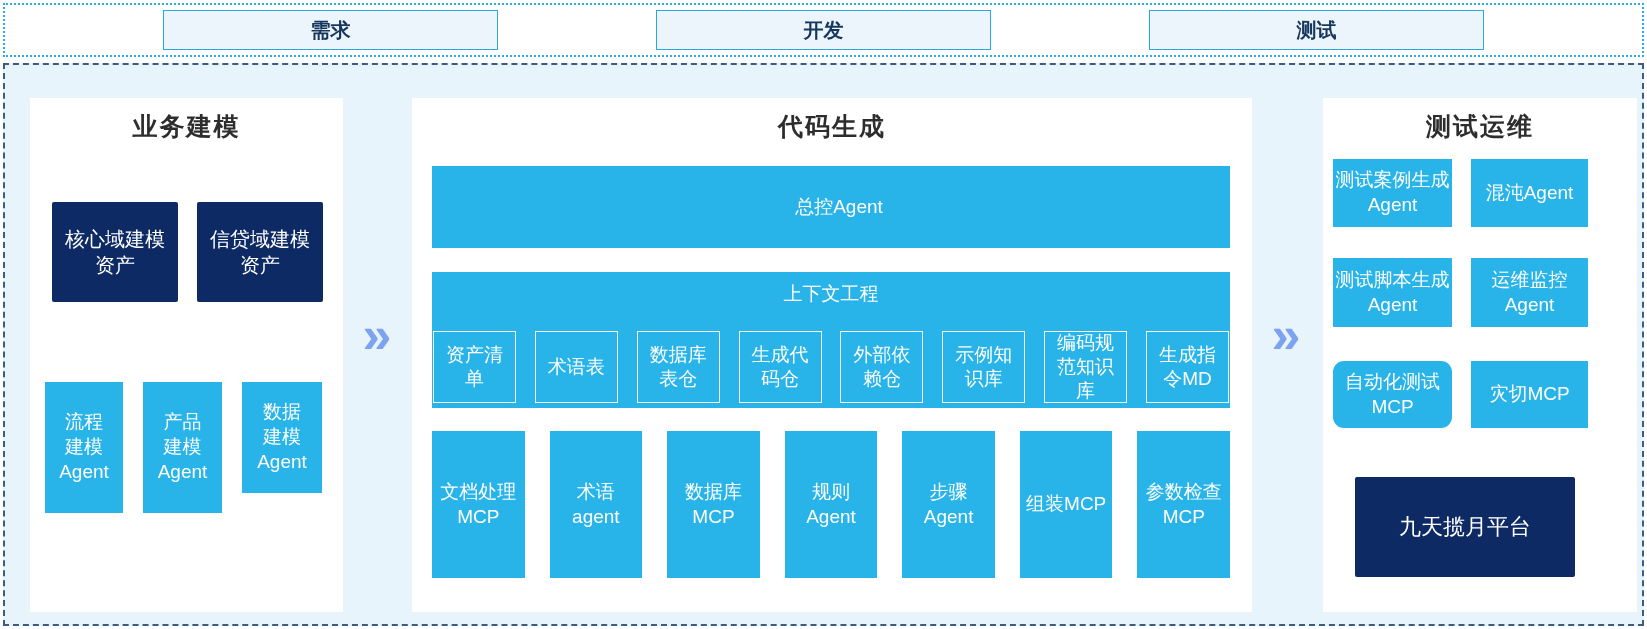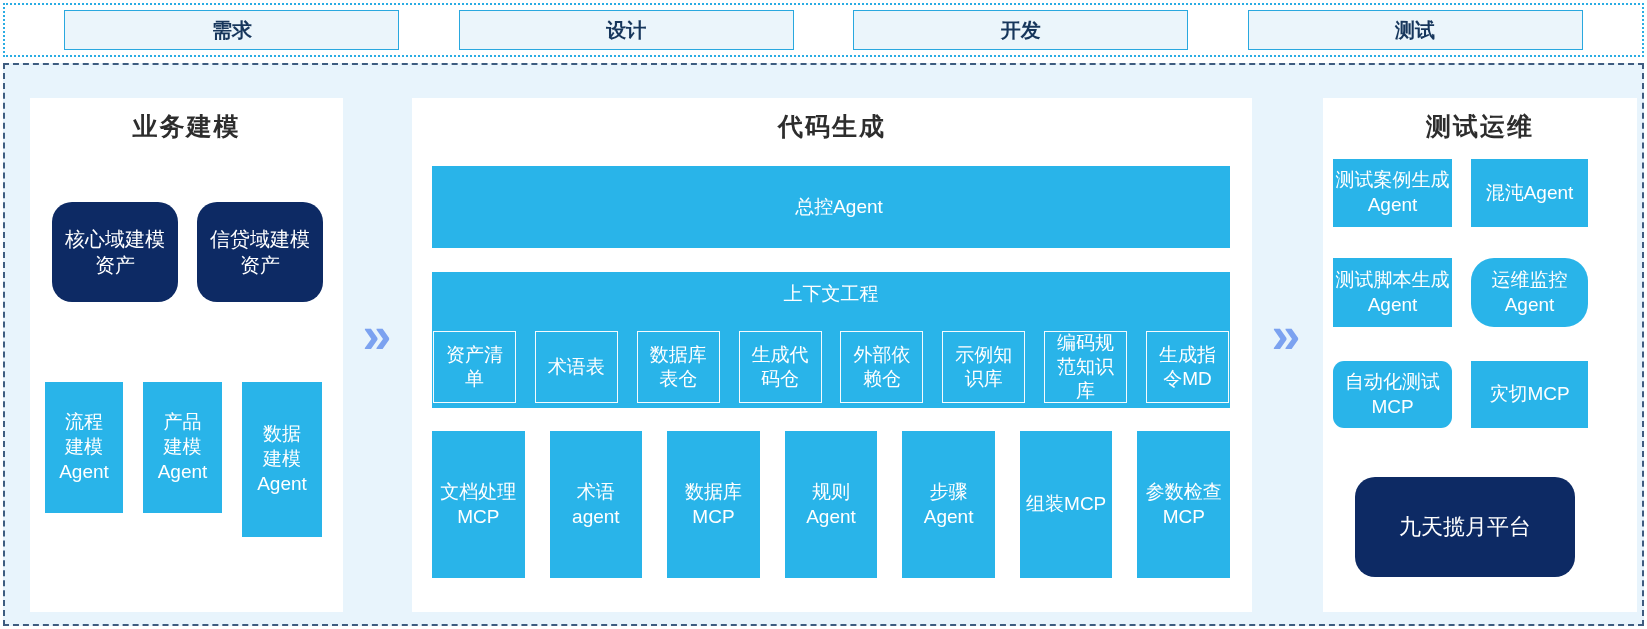--- a/index.html
+++ b/index.html
@@ -21,67 +21,66 @@
   .panel-left  { left:25px;   width:313px; }
   .panel-mid   { left:407px;  width:840px; }
   .panel-right { left:1318px; width:314px; }
 
   .panel-title { padding-top:12px; text-align:center; font-size:25px; font-weight:bold;
     color:#2D2D2D; letter-spacing:2px; }
 
   .cyanbox { position:absolute; background:#29B4E9; color:#ffffff;
     display:flex; align-items:center; justify-content:center; text-align:center;
     line-height:1.3; }
-  .navybox { position:absolute; background:#0D2A64; color:#ffffff; border-radius:20px;
+  .navybox { position:absolute; background:#0D2A64; color:#ffffff; border-radius:2px;
     display:flex; align-items:center; justify-content:center; text-align:center;
     line-height:1.3; }
 
   
   .asset-1 { left:22px;  top:104px; width:126px; height:100px; font-size:20px; padding:0 8px; }
   .asset-2 { left:167px; top:104px; width:126px; height:100px; font-size:20px; padding:0 8px; }
   .lagent-1 { left:15px;  top:284px; width:78px; height:131px; font-size:19px; padding:0 12px; }
   .lagent-2 { left:113px; top:284px; width:79px; height:131px; font-size:19px; padding:0 12px; }
-  .lagent-3 { left:212px; top:284px; width:80px; height:155px; font-size:19px; padding:0 12px; }
+  .lagent-3 { left:212px; top:284px; width:80px; height:111px; font-size:19px; padding:0 12px; }
 
   
   .master-bar { left:20px; top:68px; width:798px; height:82px; font-size:19px;padding-left:16px; }
   .context { position:absolute; left:20px; top:174px; width:798px; height:136px;
     background:#29B4E9; color:#ffffff; }
   .context-title { padding-top:9px; text-align:center; font-size:19px; }
   .context-items { margin-top:24px; display:flex; justify-content:space-between; padding:0 1px; }
   .context-item { width:83px; height:72px; border:1px solid rgba(255,255,255,0.95);
     font-size:19px; line-height:1.25; display:flex; align-items:center; justify-content:center;
     text-align:center; padding:0 6px; color:#ffffff; }
   .workers { position:absolute; left:20px; top:333px; width:798px; height:147px;
     display:flex; gap:25px; }
   .worker { flex:1; background:#29B4E9; color:#ffffff; font-size:19px; line-height:1.3;
     display:flex; align-items:center; justify-content:center; text-align:center; padding:0 4px; }
 
   
   .r1c1 { left:10px;  top:61px;  width:119px; height:68px; font-size:19px; padding:0 2px; }
   .r1c2 { left:148px; top:61px;  width:117px; height:68px; font-size:19px; padding:0 2px; }
   .r2c1 { left:10px;  top:160px; width:119px; height:69px; font-size:19px; padding:0 2px; }
-  .r2c2 { left:148px; top:160px; width:117px; height:69px; font-size:19px; padding:0 2px;border-radius:23px; }
+  .r2c2 { left:148px; top:160px; width:117px; height:69px; font-size:19px; padding:0 2px; }
   .r3c1 { left:10px;  top:263px; width:119px; height:67px; font-size:19px; padding:0 2px;border-radius:11px; }
   .r3c2 { left:148px; top:263px; width:117px; height:67px; font-size:19px; padding:0 2px; }
   .platform { left:32px; top:379px; width:220px; height:100px; font-size:22px; }
 
   
   .arrow { position:absolute; width:60px; height:60px; display:flex; align-items:center;
     justify-content:center; color:#7CA2F0; font-size:52px; font-weight:bold; top:240px;
     line-height:1; }
   .arrow-1 { left:342px; }
   .arrow-2 { left:1251px; }
 </style>
 </head>
 <body>
 
 <div class="phase-strip">
   <div class="phase-box">需求</div>
-  <div class="phase-box">设计</div>
   <div class="phase-box">开发</div>
   <div class="phase-box">测试</div>
 </div>
 
 <div class="main">
 
   <div class="panel panel-left">
     <div class="panel-title">业务建模</div>
     <div class="navybox asset-1">核心域建模资产</div>
     <div class="navybox asset-2">信贷域建模资产</div>

